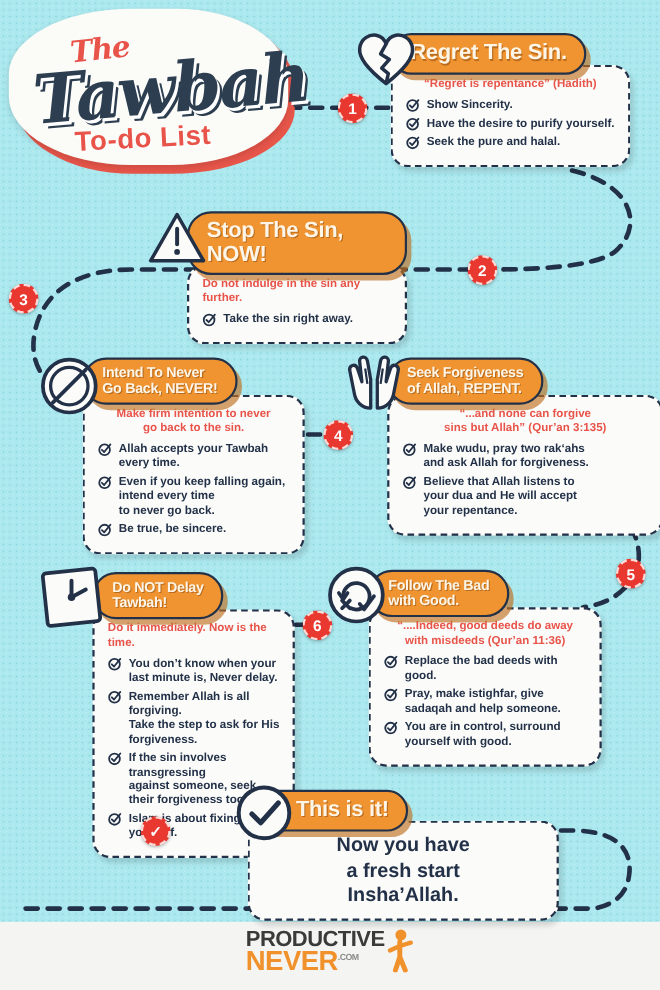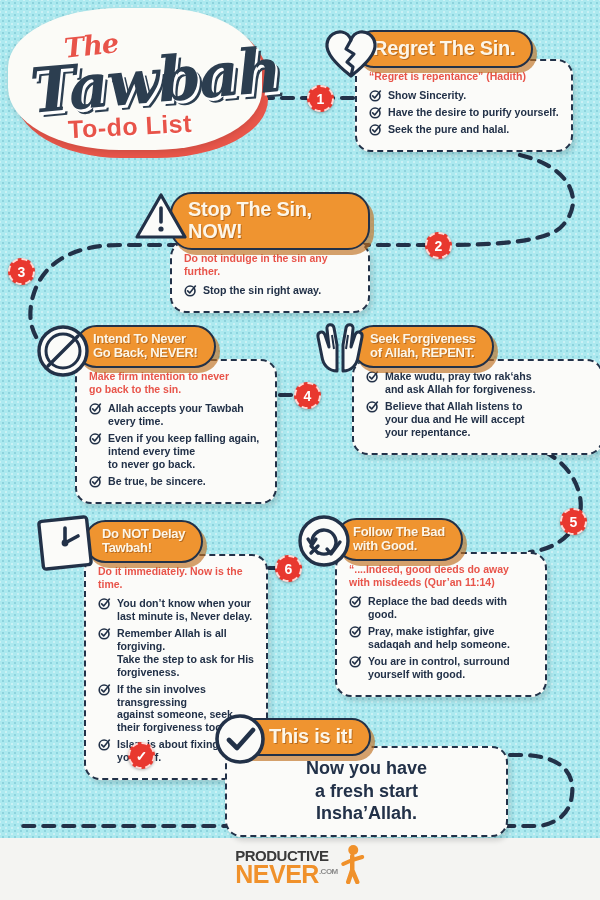--- a/index.html
+++ b/index.html
@@ -78,21 +78,21 @@
     position:relative; background:#fbfbf9;
     border:2.2px dashed #223148; border-radius:16px;
     padding:9px 12px 10px 12px; margin-top:-9px;
     box-shadow:3px 4px 5px rgba(0,0,0,.13);
     z-index:2;
   }
   .sub {
     color:#e8544a; font-weight:bold; font-size:10.5px;
     line-height:1.24; margin-bottom:6px;
   }
-  .sub.center { }
+  .sub.center { text-align:center; }
   ul.items { list-style:none; }
   ul.items li {
     position:relative; padding-left:19px; margin-bottom:4px;
     font-size:10.6px; font-weight:bold; color:#223148; line-height:1.22;
   }
   ul.items li .ck {
     position:absolute; left:0; top:0px; width:13px; height:13px;
   }
   .bigtext {
     text-align:center; font-weight:bold; color:#223148;
@@ -109,21 +109,21 @@
     display:flex; align-items:center; justify-content:center;
     color:#fff; font-weight:bold; font-size:14px;
     box-shadow:0 1px 3px rgba(0,0,0,.3), inset 0 0 0 2px #e8382f;
     z-index:6;
   }
 
   
   .logo { position:absolute; left:50%; transform:translateX(-50%); bottom:14px;
           display:flex; align-items:flex-end; z-index:7; }
   .logo .lines { text-align:left; line-height:.92; }
-  .logo .l1 { font-weight:bold; font-size:15px; color:#3a3a3a; letter-spacing:-.5px; }
+  .logo .l1 { font-weight:bold; font-size:20px; color:#3a3a3a; letter-spacing:-.5px; }
   .logo .l2 { font-weight:bold; font-size:25px; color:#f0912b; letter-spacing:-.5px; }
   .logo .dom { font-size:8px; font-weight:bold; color:#8c8c8c; vertical-align:super; }
 </style>
 </head>
 <body>
 
 <div id="poster">
 
   <svg id="paths" viewBox="0 0 600 900">
     <g fill="none" stroke="#223148" stroke-width="4.2" stroke-linecap="round" stroke-dasharray="11 9">
@@ -185,21 +185,21 @@
         <circle cx="28" cy="38" r="2.6" fill="#223148"></circle>
       </svg>
     </div>
     <div class="hdr">Stop The Sin, NOW!</div>
     <div class="card">
       <div class="sub">Do not indulge in the sin any further.</div>
       <ul class="items">
         <li><span class="ck"><svg width="13" height="13" viewBox="0 0 16 16">
                 <circle cx="7.5" cy="8.5" r="6" fill="none" stroke="#223148" stroke-width="2"></circle>
                 <path d="M4.5 8.5 L7 11 L14 2.5" fill="none" stroke="#223148" stroke-width="2" stroke-linecap="round" stroke-linejoin="round"></path>
-              </svg></span><span>Stop the sin right away.</span></li>
+              </svg></span><span>Take the sin right away.</span></li>
       </ul>
     </div>
   </div>
   <div class="badge" style="left:425px; top:232px;">2</div>
 
   <div class="step" style="left:75px; top:325px; width:202px;">
     <div class="ico" style="left:-41px; top:-3px;">
       <svg width="58" height="58" viewBox="0 0 58 58">
         <circle cx="29" cy="29" r="24" fill="#fbfbf9" stroke="#223148" stroke-width="3.4"></circle>
         <circle cx="29" cy="29" r="17" fill="none" stroke="#223148" stroke-width="3"></circle>
@@ -238,20 +238,22 @@
         <path d="M28 52 C 20 52, 14 46, 13 38 L 9 18 C 8 13, 14 11, 16 16 L 20 28
                  L 18 10 C 17 5, 24 4, 25 9 L 28 26 Z" fill="#fbfbf9" stroke="#223148" stroke-width="3" stroke-linejoin="round"></path>
         <path d="M34 52 C 42 52, 48 46, 49 38 L 53 18 C 54 13, 48 11, 46 16 L 42 28
                  L 44 10 C 45 5, 38 4, 37 9 L 34 26 Z" fill="#fbfbf9" stroke="#223148" stroke-width="3" stroke-linejoin="round"></path>
         <path d="M23 16 L 25 30 M 39 16 L 37 30" stroke="#223148" stroke-width="2"></path>
       </svg>
     </div>
     <div class="hdr small" style="white-space:pre-line;">Seek Forgiveness
 of Allah, REPENT.</div>
     <div class="card">
+      <div class="sub center" style="white-space:pre-line;">“...and none can forgive
+sins but Allah” (Qur’an 3:135)</div>
       <ul class="items">
         <li><span class="ck"><svg width="13" height="13" viewBox="0 0 16 16">
                 <circle cx="7.5" cy="8.5" r="6" fill="none" stroke="#223148" stroke-width="2"></circle>
                 <path d="M4.5 8.5 L7 11 L14 2.5" fill="none" stroke="#223148" stroke-width="2" stroke-linecap="round" stroke-linejoin="round"></path>
               </svg></span><span style="white-space:pre-line">Make wudu, pray two rak‘ahs
 and ask Allah for forgiveness.</span></li>
         <li><span class="ck"><svg width="13" height="13" viewBox="0 0 16 16">
                 <circle cx="7.5" cy="8.5" r="6" fill="none" stroke="#223148" stroke-width="2"></circle>
                 <path d="M4.5 8.5 L7 11 L14 2.5" fill="none" stroke="#223148" stroke-width="2" stroke-linecap="round" stroke-linejoin="round"></path>
               </svg></span><span style="white-space:pre-line">Believe that Allah listens to
@@ -308,21 +310,21 @@
         <path d="M17 31 A 12 12 0 1 1 24 41" fill="none" stroke="#223148" stroke-width="3.4" stroke-linecap="round"></path>
         <path d="M13 27 L 17 33 L 21 27" fill="none" stroke="#223148" stroke-width="3.2" stroke-linecap="round" stroke-linejoin="round"></path>
         <path d="M16 34 L 23 41 M 23 34 L 16 41" stroke="#223148" stroke-width="3.4" stroke-linecap="round"></path>
         <path d="M32 37 L 36 42 L 45 30" fill="none" stroke="#223148" stroke-width="3.4" stroke-linecap="round" stroke-linejoin="round"></path>
       </svg>
     </div>
     <div class="hdr small" style="white-space:pre-line;">Follow The Bad
 with Good.</div>
     <div class="card">
       <div class="sub center" style="white-space:pre-line;">“....Indeed, good deeds do away
-with misdeeds (Qur’an 11:14)</div>
+with misdeeds (Qur’an 11:36)</div>
       <ul class="items">
         <li><span class="ck"><svg width="13" height="13" viewBox="0 0 16 16">
                 <circle cx="7.5" cy="8.5" r="6" fill="none" stroke="#223148" stroke-width="2"></circle>
                 <path d="M4.5 8.5 L7 11 L14 2.5" fill="none" stroke="#223148" stroke-width="2" stroke-linecap="round" stroke-linejoin="round"></path>
               </svg></span><span style="white-space:pre-line">Replace the bad deeds with good.</span></li>
         <li><span class="ck"><svg width="13" height="13" viewBox="0 0 16 16">
                 <circle cx="7.5" cy="8.5" r="6" fill="none" stroke="#223148" stroke-width="2"></circle>
                 <path d="M4.5 8.5 L7 11 L14 2.5" fill="none" stroke="#223148" stroke-width="2" stroke-linecap="round" stroke-linejoin="round"></path>
               </svg></span><span style="white-space:pre-line">Pray, make istighfar, give
 sadaqah and help someone.</span></li>

